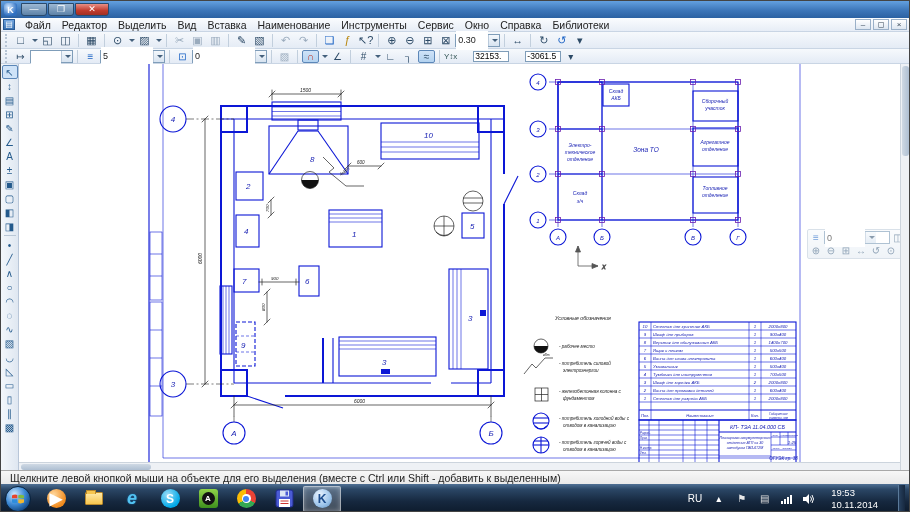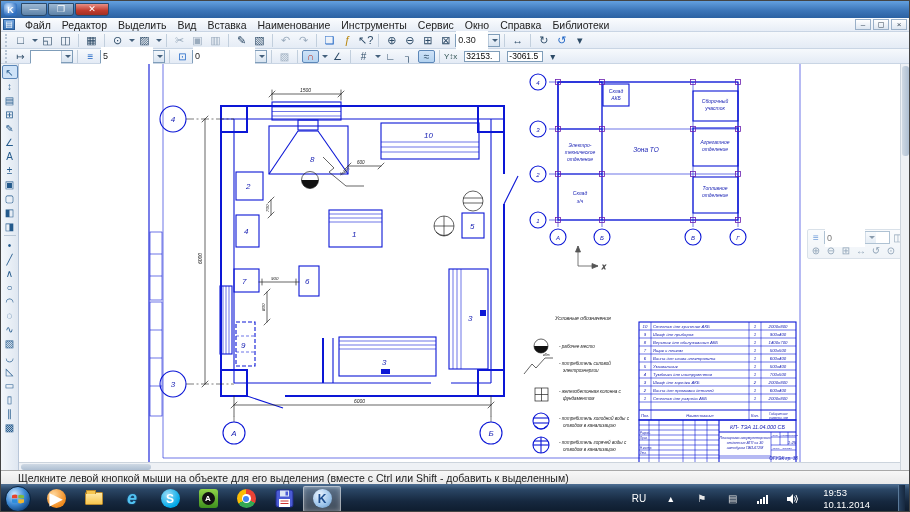--- a/index.html
+++ b/index.html
@@ -32,21 +32,21 @@
   .tb2 .tbtn{height:13px;font-size:10px}
   .tbtn.on{border-color:#5c87b8;background:linear-gradient(#cfe3f8,#b3d2f0)}
   .tbtn.dim{color:#9aabbd}
   .dd{width:0;height:0;border-left:3px solid transparent;border-right:3px solid transparent;border-top:3px solid #44607c;margin-left:2px}
   .sep{width:1px;height:13px;background:#c2cfdd;margin:0 3px}
   .grip{width:4px;height:13px;border-left:2px dotted #b6c4d4;margin:0 2px}
   .combo{display:flex;align-items:center;height:13px;border:1px solid #7f9db9;background:#fff}
   .combo input{border:0;outline:0;height:19px;font-size:9px;padding:0 2px;font-family:"Liberation Sans",sans-serif;color:#222}
   .combo .cdd{width:11px;height:11px;background:linear-gradient(#f4f8fc,#d7e3f0);border-left:1px solid #b9c9da;
     display:flex;align-items:center;justify-content:center}
-  .coordbox{display:flex;align-items:center;gap:7px;font-size:8px;color:#355}
+  .coordbox{display:flex;align-items:center;gap:16px;font-size:8px;color:#355}
   .coordbox input{width:36px;height:11px;border:1px solid #7f9db9;font-size:8.5px;padding:0 1px;font-family:"Liberation Sans",sans-serif}
   
   .work{position:relative;height:406px;display:flex}
   .ltb{width:18px;background:linear-gradient(90deg,#f3f7fb,#dfe7f1);border-right:1px solid #b8c6d8;
     display:flex;flex-direction:column;align-items:center;padding-top:1px}
   .ltool{width:16px;height:14px;font-size:10px;color:#245a8c;display:flex;align-items:center;justify-content:center;
     border:1px solid transparent;border-radius:2px;cursor:default}
   .ltool.on{border-color:#5c87b8;background:#cfe3f8}
   .ldiv{width:12px;height:1px;background:#b9c7d6;margin:2px 0}
   .canvas{position:relative;flex:1;background:#fff;overflow:hidden}
@@ -57,30 +57,30 @@
   .float .row{display:flex;align-items:center;gap:1px}
   .fbtn{width:14px;height:13px;font-size:10px;color:#4a6a8a;display:flex;align-items:center;justify-content:center}
   .float .combo{flex:1}
   
   .vsb{position:absolute;right:0;top:0;width:9px;height:100%;background:#eef1f5;border-left:1px solid #ccd4dd}
   .vsb .th{position:absolute;top:2px;left:1px;width:7px;height:90px;background:linear-gradient(90deg,#cfd9e4,#aebfd2);border-radius:3px}
   .hsb{position:absolute;left:0;bottom:0;height:8px;width:calc(100% - 9px);background:#eef1f5;border-top:1px solid #ccd4dd}
   .hsb .th{position:absolute;left:2px;top:1px;height:6px;width:130px;background:linear-gradient(#cfd9e4,#aebfd2);border-radius:3px}
   
   .status{height:14px;background:linear-gradient(#f7f7f7,#e9e9e9);border-top:1px solid #a8a8a8;
-    font-size:10.5px;color:#222;display:flex;align-items:center;padding:0 17px}
+    font-size:10.5px;color:#222;display:flex;align-items:center;padding:0 9px}
   
   .taskbar{height:29px;background:linear-gradient(#4f7094,#2b4766 18%,#16283f 60%,#0d1b2c);display:flex;align-items:center;padding:0 2px}
   .orb{width:26px;height:26px;border-radius:50%;margin:0 6px 0 2px;position:relative;cursor:default;
     background:radial-gradient(circle at 35% 30%,#cfe9ff,#3d8ad6 45%,#0b3a72 85%);border:1px solid #07223f;
     display:flex;align-items:center;justify-content:center}
   .tbapp{width:38px;height:26px;display:flex;align-items:center;justify-content:center;border-radius:2px;
     border:1px solid transparent;cursor:default}
   .tbapp.active{background:rgba(255,255,255,.22);border-color:rgba(255,255,255,.5);box-shadow:inset 0 0 5px rgba(255,255,255,.35)}
-  .tray{margin-left:auto;display:flex;align-items:center;gap:18px;color:#fff;font-size:10px;padding-right:2px}
+  .tray{margin-left:auto;display:flex;align-items:center;gap:10px;color:#fff;font-size:10px;padding-right:2px}
   .trayico{width:13px;text-align:center;font-size:10px;cursor:default}
   .clock{font-size:9.5px;line-height:1.2;padding:0 6px;cursor:default}
   .showdesk{width:7px;height:27px;border-left:1px solid #5a7априв;border-left:1px solid #5a7a9a;background:linear-gradient(90deg,#27405e,#16283f);margin-left:4px}
   .bars{display:flex;align-items:flex-end;gap:1px;height:10px}
   .bars i{width:2px;background:#fff;display:block}
   
   .foldico{width:18px;height:13px;background:linear-gradient(#ffe9a8,#f7c64f);border:1px solid #b8892d;border-radius:1px;position:relative}
   .foldico:before{content:"";position:absolute;top:-3px;left:0;width:8px;height:3px;background:#f7c64f;border:1px solid #b8892d;border-bottom:0}
   .circ{border-radius:50%;display:flex;align-items:center;justify-content:center;color:#fff;font-weight:bold}
 </style>

